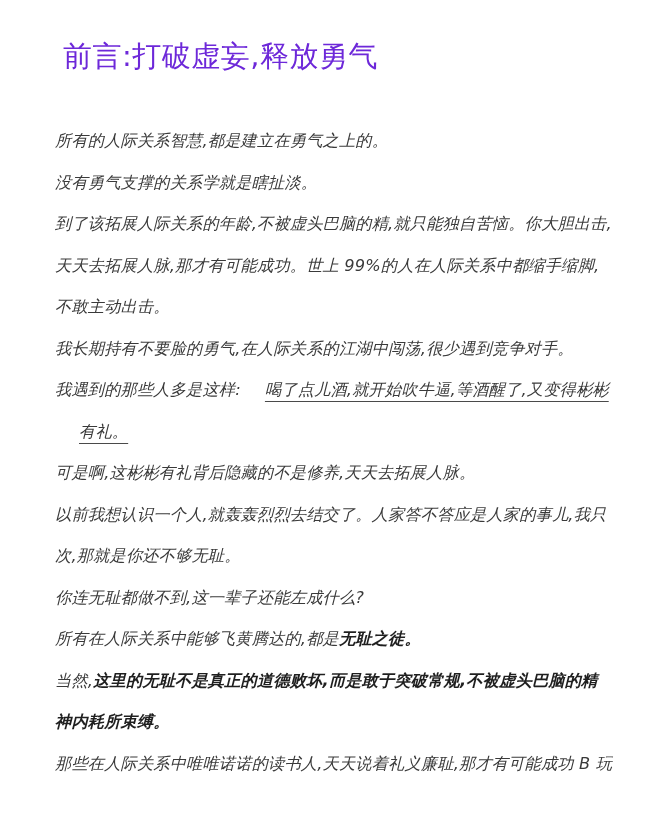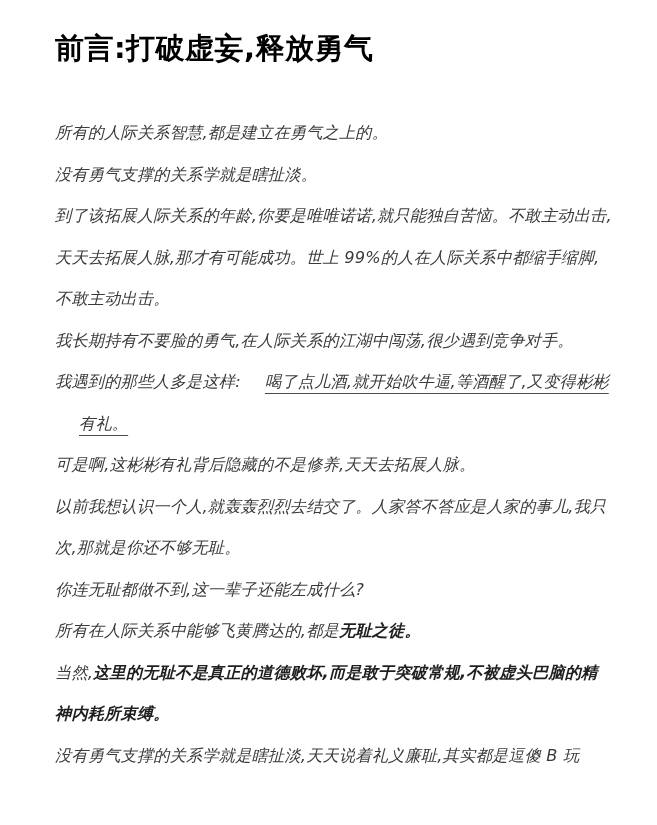--- a/index.html
+++ b/index.html
@@ -14,25 +14,25 @@
     font-family: "DejaVu Sans", "Liberation Sans", sans-serif;
   }
   .page {
     box-sizing: border-box;
     width: 657px;
     height: 825px;
     padding: 31px 50px 0 55px;
     background: #ffffff;
   }
   .title {
-    margin: 0;
+    margin: 8px;
     font-size: 29px;
     line-height: 34px;
-    font-weight: 700;
-    color: #000000;
+    font-weight: 400;
+    color: #6d28d9;
     letter-spacing: 0.5px;
     white-space: nowrap;
   }
   .content {
     margin-top: 47px;
     font-size: 16.2px;
     line-height: 41.5px;
     color: #3a3a3a;
     letter-spacing: 0.2px;
   }
@@ -53,28 +53,28 @@
   }
 </style>
 </head>
 <body>
 
 <div class="page">
   <h1 class="title">前言:打破虚妄,释放勇气</h1>
   <div class="content" id="content">
       <div class="text-line"><span>所有的人际关系智慧,都是建立在勇气之上的。</span></div>
       <div class="text-line"><span>没有勇气支撑的关系学就是瞎扯淡。</span></div>
-      <div class="text-line"><span>到了该拓展人际关系的年龄,你要是唯唯诺诺,就只能独自苦恼。不敢主动出击,</span></div>
+      <div class="text-line"><span>到了该拓展人际关系的年龄,不被虚头巴脑的精,就只能独自苦恼。你大胆出击,</span></div>
       <div class="text-line"><span>天天去拓展人脉,那才有可能成功。世上 99%的人在人际关系中都缩手缩脚,</span></div>
       <div class="text-line"><span>不敢主动出击。</span></div>
       <div class="text-line"><span>我长期持有不要脸的勇气,在人际关系的江湖中闯荡,很少遇到竞争对手。</span></div>
       <div class="text-line"><span>我遇到的那些人多是这样:</span><span class="run-underline">喝了点儿酒,就开始吹牛逼,等酒醒了,又变得彬彬</span></div>
       <div class="text-line"><span class="run-underline">有礼。 </span></div>
       <div class="text-line"><span>可是啊,这彬彬有礼背后隐藏的不是修养,天天去拓展人脉。</span></div>
       <div class="text-line"><span>以前我想认识一个人,就轰轰烈烈去结交了。人家答不答应是人家的事儿,我只</span></div>
       <div class="text-line"><span>次,那就是你还不够无耻。</span></div>
       <div class="text-line"><span>你连无耻都做不到,这一辈子还能左成什么?</span></div>
       <div class="text-line"><span>所有在人际关系中能够飞黄腾达的,都是</span><span class="run-bold">无耻之徒。</span></div>
       <div class="text-line"><span>当然,</span><span class="run-bold">这里的无耻不是真正的道德败坏,而是敢于突破常规,不被虚头巴脑的精</span></div>
       <div class="text-line"><span class="run-bold">神内耗所束缚。</span></div>
-      <div class="text-line"><span>没有勇气支撑的关系学就是瞎扯淡,天天说着礼义廉耻,其实都是逗傻 B 玩</span></div>
+      <div class="text-line"><span>那些在人际关系中唯唯诺诺的读书人,天天说着礼义廉耻,那才有可能成功 B 玩</span></div>
     </div>
 </div>
 
 </body></html>

